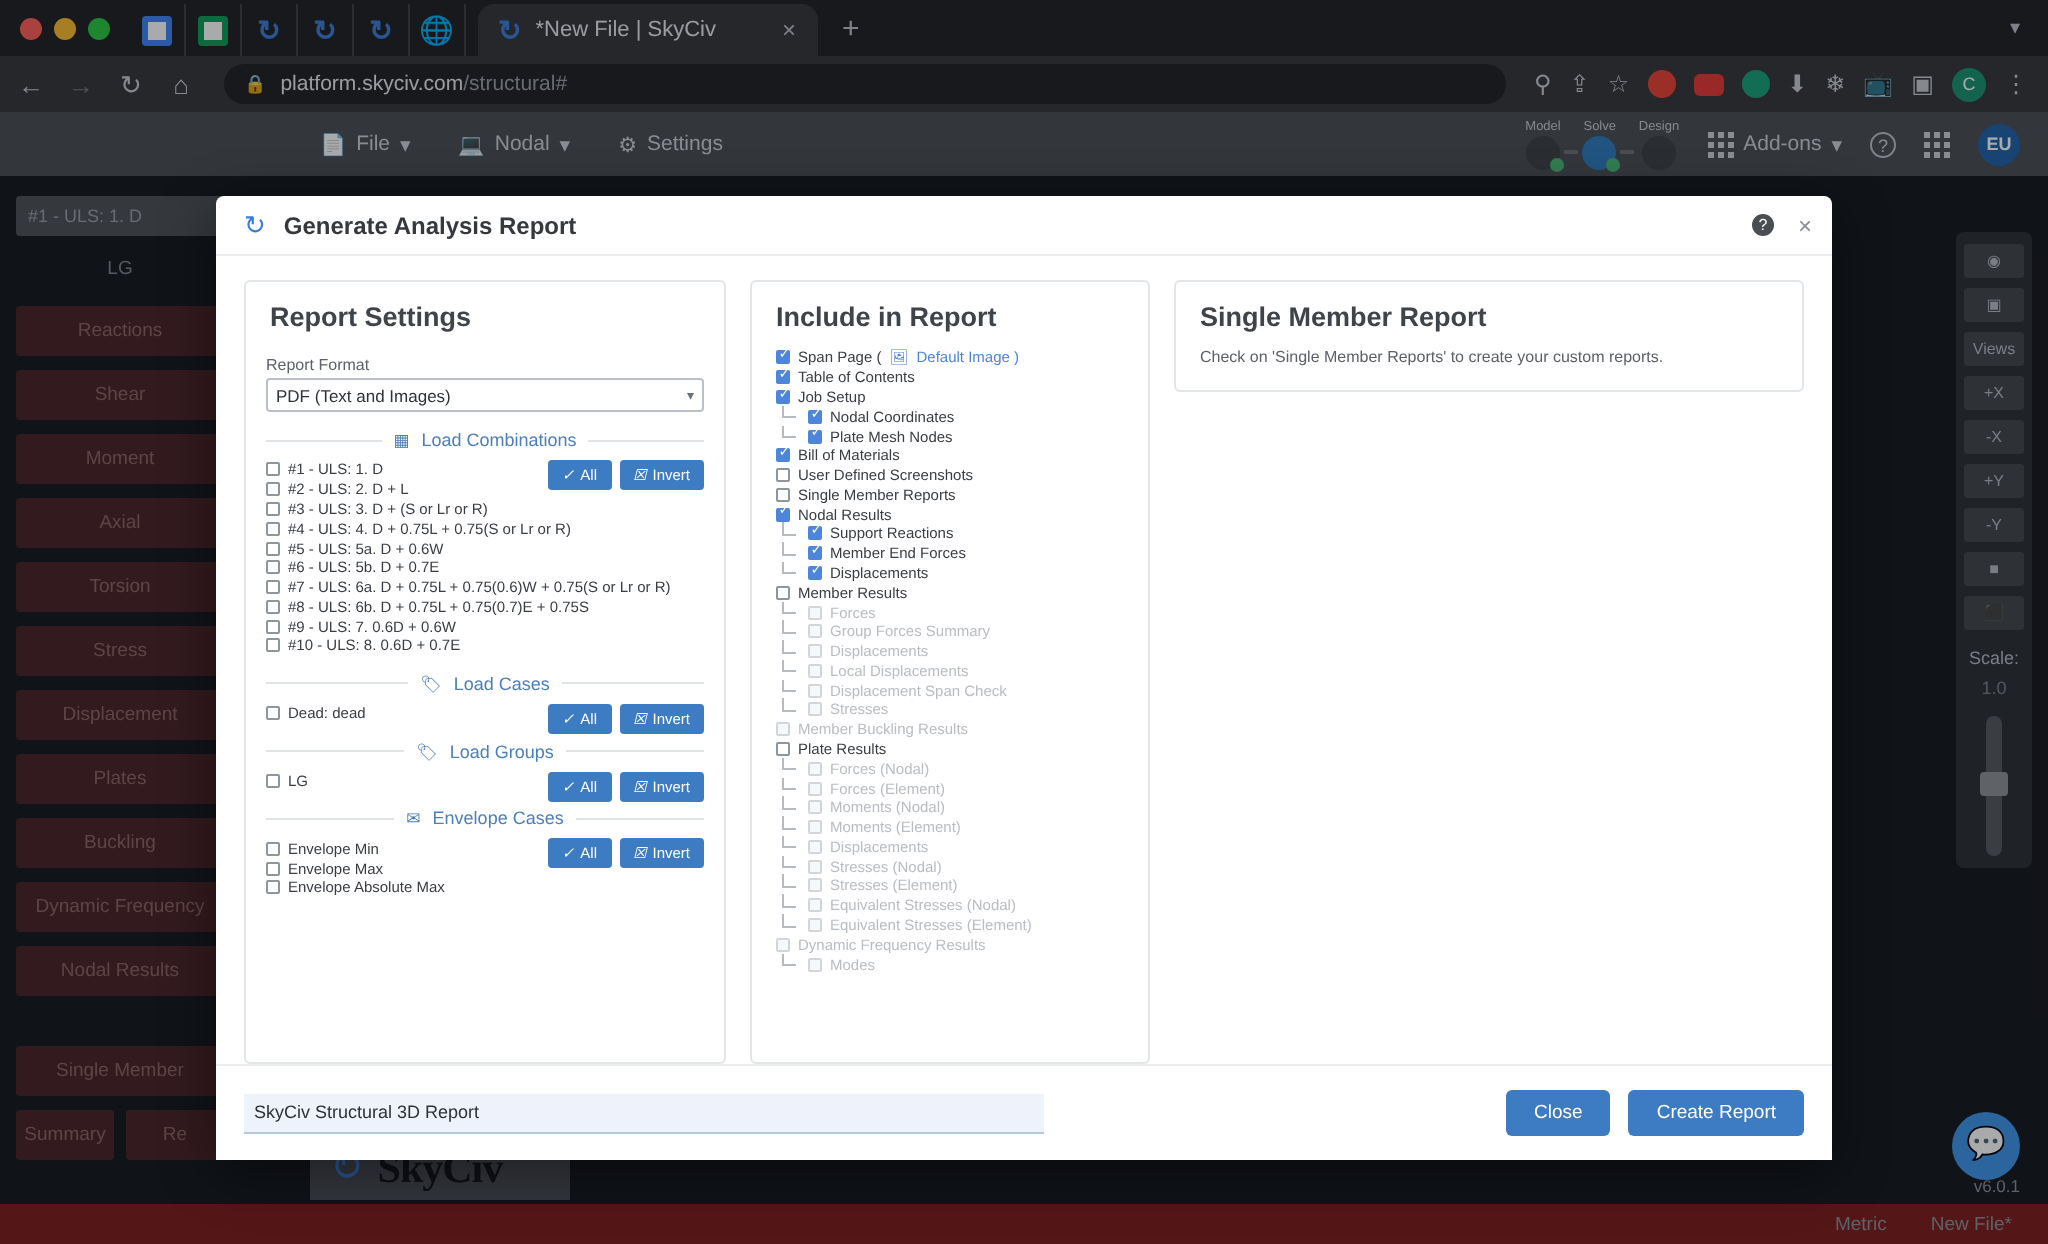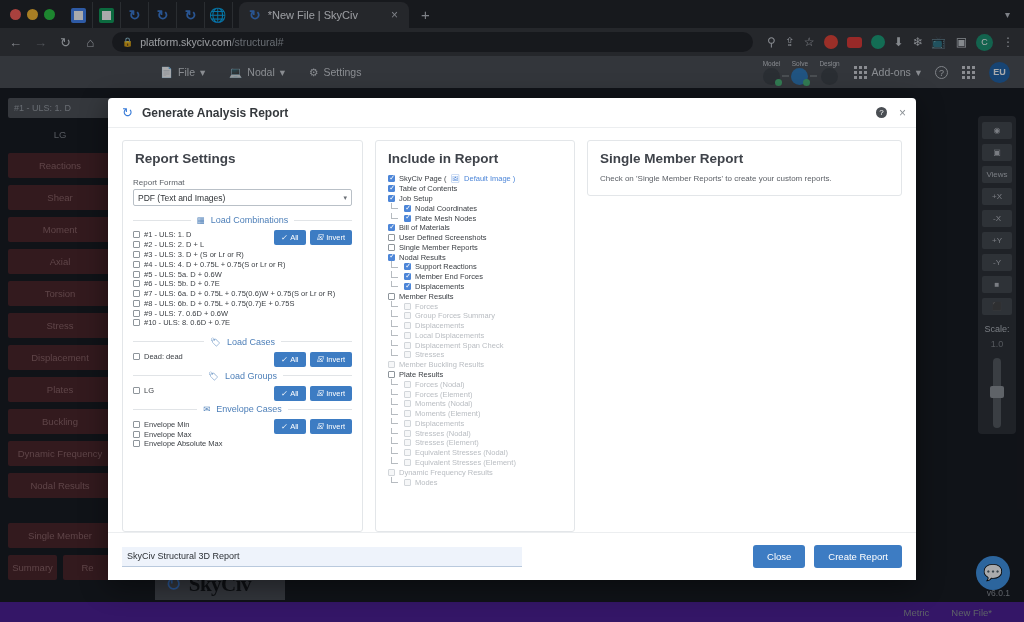--- a/index.html
+++ b/index.html
@@ -113,22 +113,22 @@
     background: #8e9297; border-radius: 2px; }
 
   
   .logo-strip { position: absolute; left: 155px; bottom: 22px; width: 130px; height: 32px;
     background: #4b4e53; display: flex; align-items: center; gap: 7px; padding-left: 10px; }
   .logo-strip .mark { color: #3b7dd8; font-size: 20px; line-height: 1; }
   .logo-strip .word { color: #111316; font-size: 21px; font-weight: bold; letter-spacing: -0.5px; font-family: Liberation Serif, serif; }
 
   
   .status-bar { position: absolute; left: 0; bottom: 0; width: 1024px; height: 20px;
-    background: #4c1d95; display: flex; align-items: center; justify-content: flex-end;
-    gap: 22px; padding-right: 32px; }
+    background: #7f1d1d; display: flex; align-items: center; justify-content: flex-end;
+    gap: 22px; padding-right: 18px; }
   .status-bar span { color: #8c9196; font-size: 9.5px; }
   .version { position: absolute; right: 14px; bottom: 24px; color: #8c9196; font-size: 8.5px; }
 
   
   .chat-bubble { position: absolute; right: 14px; bottom: 32px; width: 34px; height: 34px;
     border-radius: 50%; background: #3f96e8; display: flex; align-items: center; justify-content: center; }
   .chat-bubble .gly { color: #fff; font-size: 16px; line-height: 1; }
 
   
   .overlay { position: absolute; inset: 0; background: rgba(10,12,16,0.35); }
@@ -570,21 +570,21 @@
           </div>
 
         </div>
       </div>
 
       <div class="card panel-include">
         <div class="card-title">Include in Report</div>
         <div class="pi-body" id="include-rows">
             <div class="ckrow">
               <span class="ckbox on"></span>
-              <span class="cklbl">SkyCiv Page (</span>
+              <span class="cklbl">Span Page (</span>
               <span class="cklbl link"> 🖼</span>
               <span class="cklbl link">Default Image )</span>
             </div>
             <div class="ckrow">
               <span class="ckbox on"></span>
               <span class="cklbl">Table of Contents</span>
             </div>
             <div class="ckrow">
               <span class="ckbox on"></span>
               <span class="cklbl">Job Setup</span>

